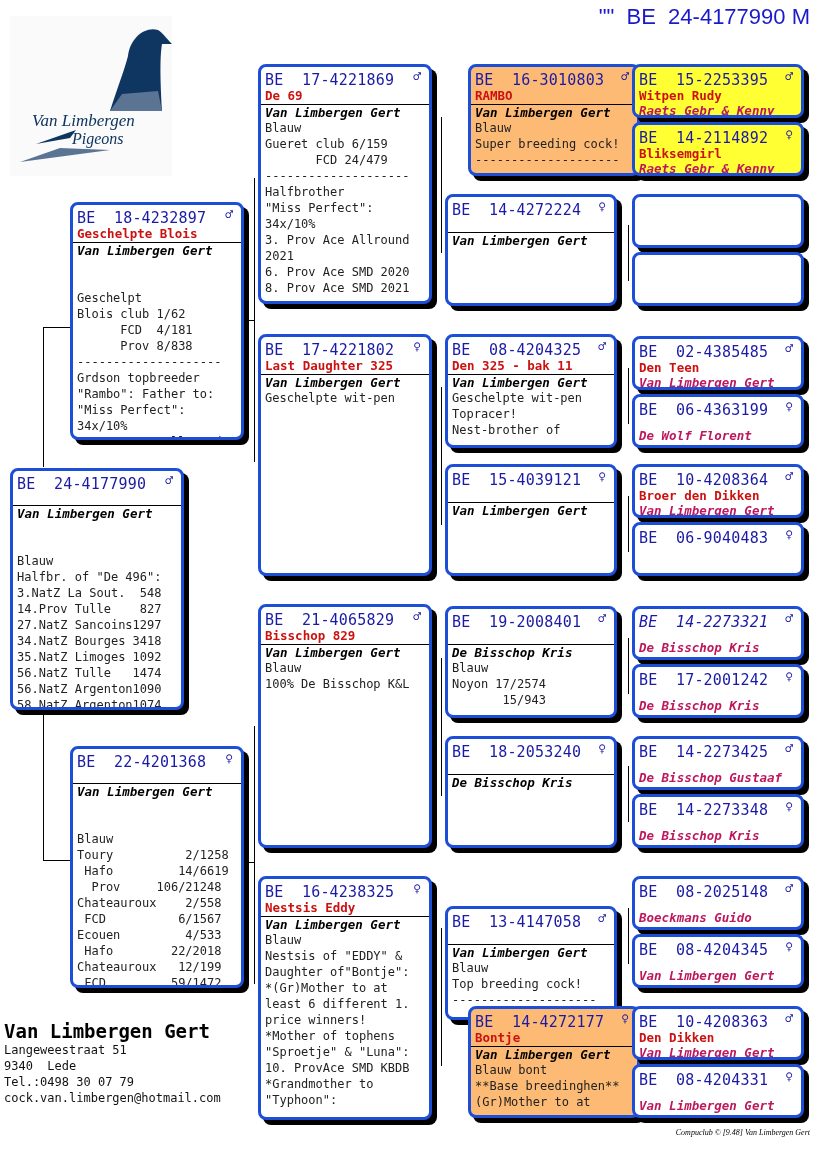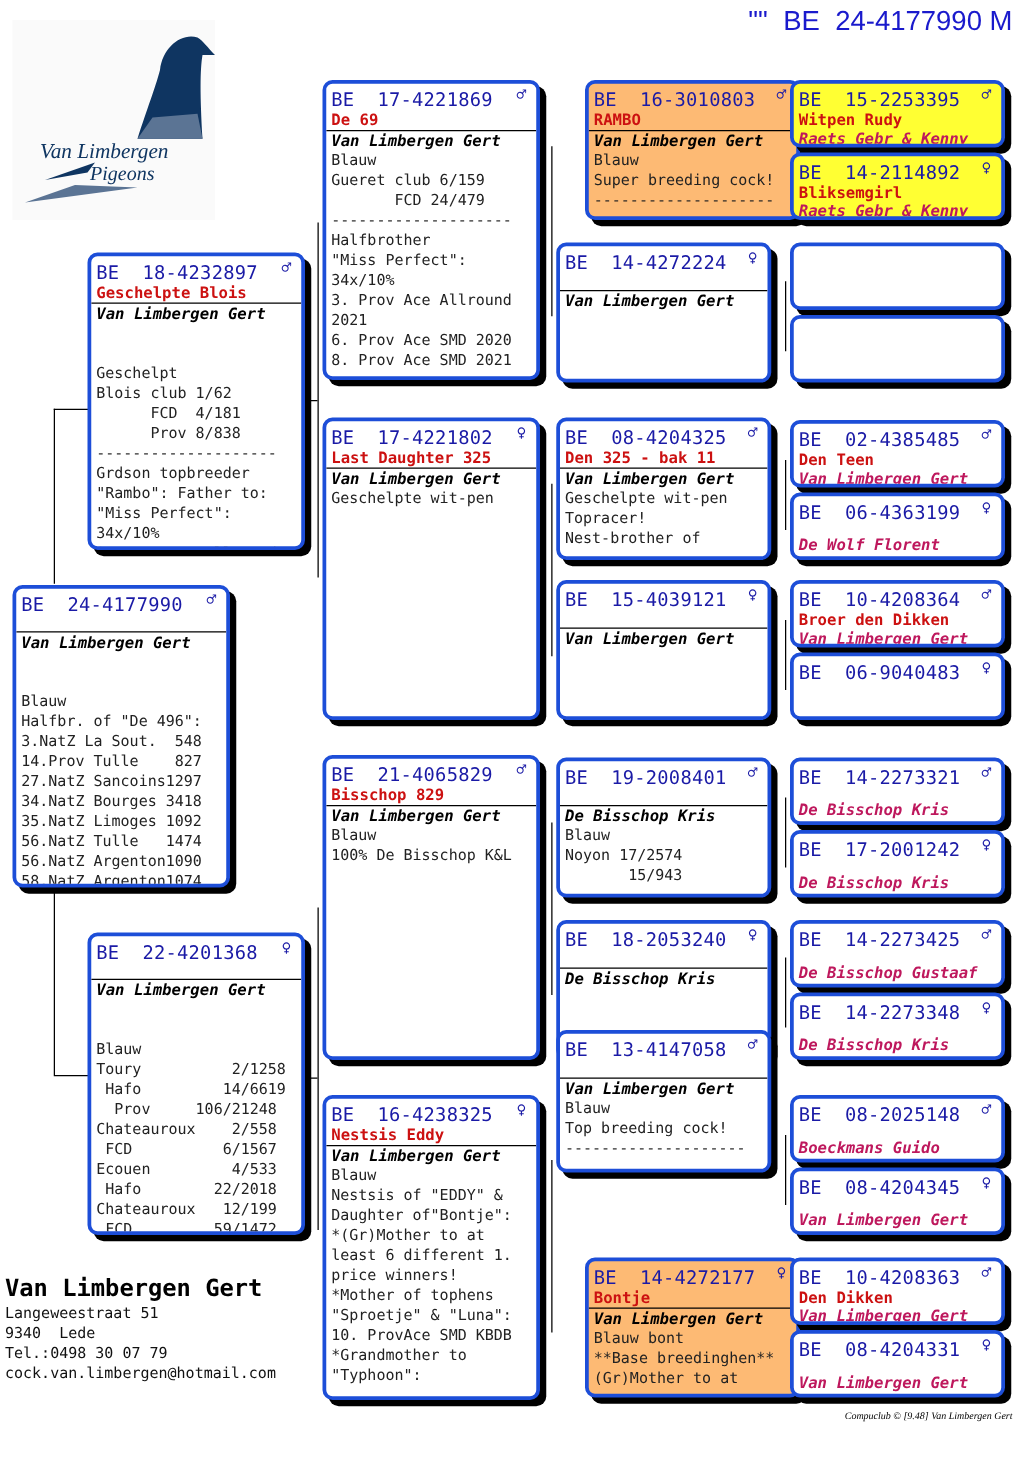--- a/index.html
+++ b/index.html
@@ -154,21 +154,21 @@
   <div class="head" style="height:31px;"><span class="ring">BE  19-2008401</span><span class="sex">♂</span></div>
   <div class="divider"></div>
   <div class="owner">De Bisschop Kris</div>
   <div class="lines"><div>Blauw</div><div>Noyon 17/2574</div><div>       15/943</div></div>
 </div>
 <div class="card" style="left:445px;top:736px;width:172px;height:112px;">
   <div class="head" style="height:31px;"><span class="ring">BE  18-2053240</span><span class="sex">♀</span></div>
   <div class="divider"></div>
   <div class="owner">De Bisschop Kris</div>
 </div>
-<div class="card" style="left:445px;top:824px;width:172px;height:114px;">
+<div class="card" style="left:445px;top:906px;width:172px;height:114px;">
   <div class="head" style="height:31px;"><span class="ring">BE  13-4147058</span><span class="sex">♂</span></div>
   <div class="divider"></div>
   <div class="owner">Van Limbergen Gert</div>
   <div class="lines"><div>Blauw</div><div>Top breeding cock!</div><div>--------------------</div></div>
 </div>
 <div class="card cyan" style="left:445px;top:1006px;width:172px;height:112px;">
   <div class="head"><span class="ring">BE  14-4272177</span><span class="sex">♀</span><div class="pname">Bontje</div></div>
   <div class="divider"></div>
   <div class="owner">Van Limbergen Gert</div>
   <div class="lines"><div>Blauw bont</div><div>**Base breedinghen**</div><div>(Gr)Mother to at</div></div>
@@ -195,21 +195,21 @@
 </div>
 <div class="card" style="left:632px;top:464px;width:172px;height:54px;">
   <div class="head"><span class="ring">BE  10-4208364</span><span class="sex">♂</span><div class="pname">Broer den Dikken</div></div>
   <div class="small-owner">Van Limbergen Gert</div>
 </div>
 <div class="card" style="left:632px;top:522px;width:172px;height:54px;">
   <div class="head"><span class="ring">BE  06-9040483</span><span class="sex">♀</span></div>
 </div>
 
 <div class="card" style="left:632px;top:606px;width:172px;height:54px;">
-  <div class="head" style="height:28px;"><span class="ring">BE  14-2273321</span><span class="sex">♂</span></div>
+  <div class="head" style="height:28px;font-style:italic;"><span class="ring">BE  14-2273321</span><span class="sex">♂</span></div>
   <div class="small-owner">De Bisschop Kris</div>
 </div>
 <div class="card" style="left:632px;top:664px;width:172px;height:54px;">
   <div class="head" style="height:28px;"><span class="ring">BE  17-2001242</span><span class="sex">♀</span></div>
   <div class="small-owner">De Bisschop Kris</div>
 </div>
 <div class="card" style="left:632px;top:736px;width:172px;height:54px;">
   <div class="head" style="height:28px;"><span class="ring">BE  14-2273425</span><span class="sex">♂</span></div>
   <div class="small-owner">De Bisschop Gustaaf</div>
 </div>

